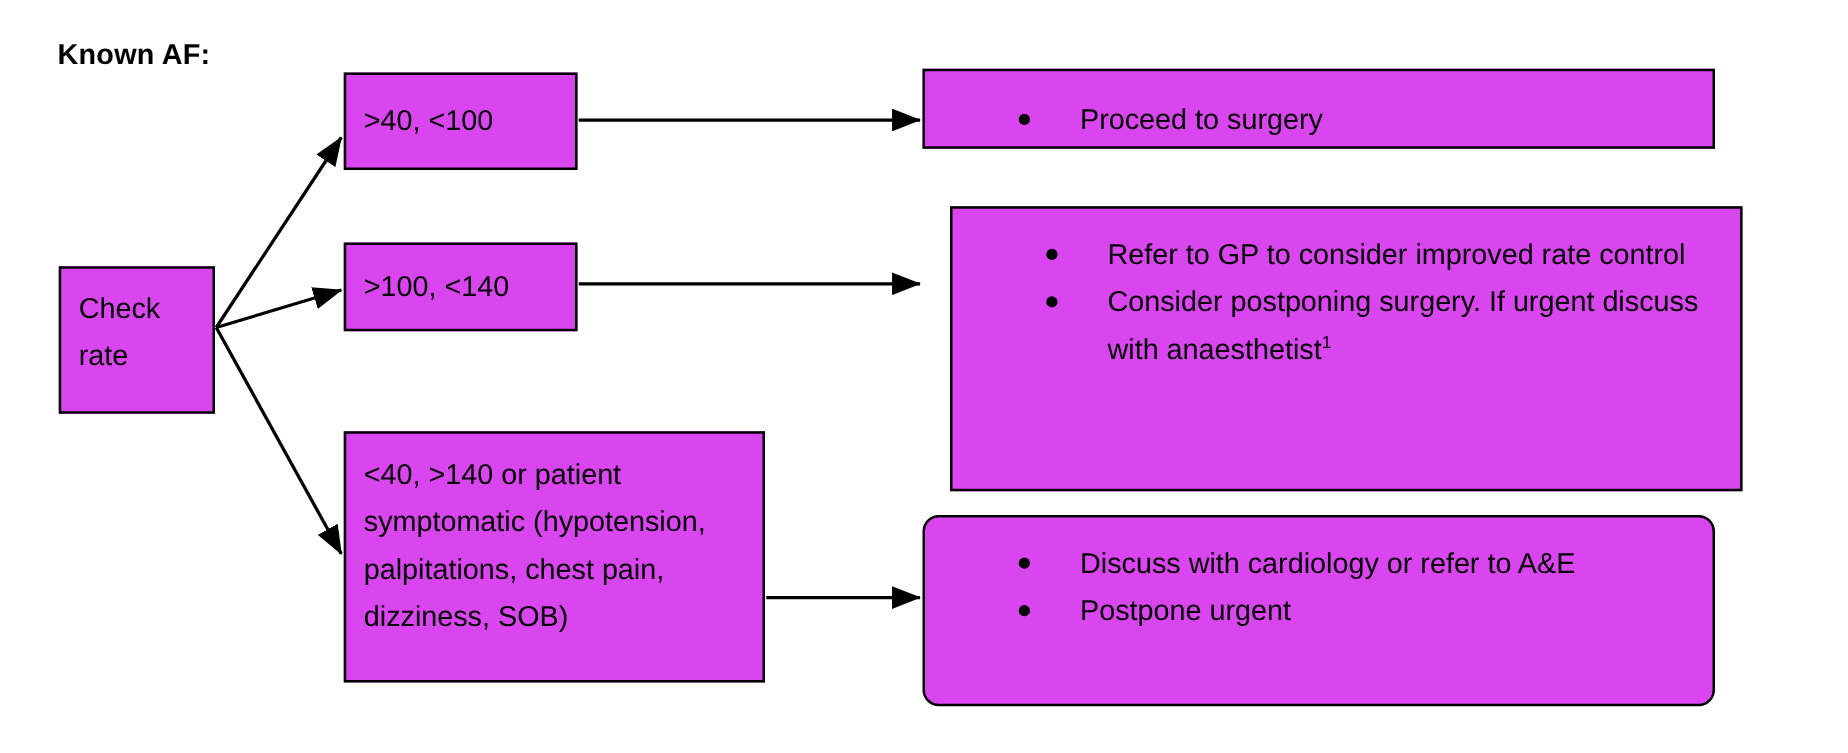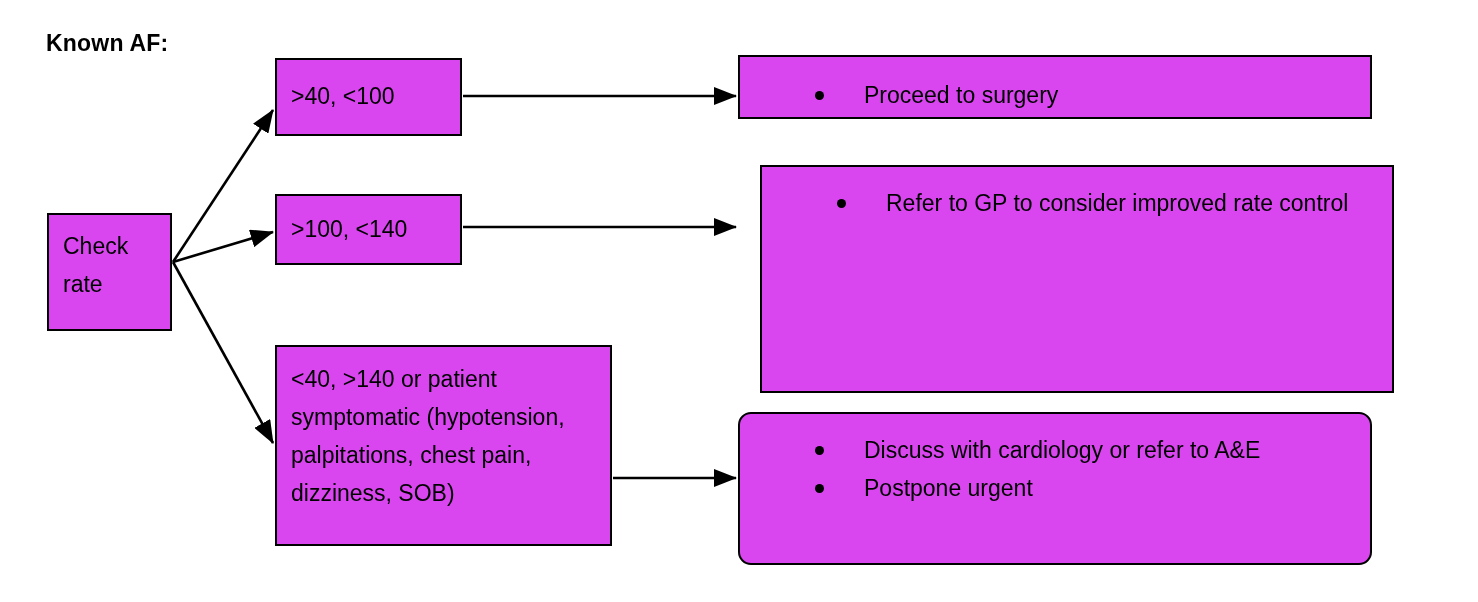--- a/index.html
+++ b/index.html
@@ -153,20 +153,24 @@
       </li>
     </ul>
   </div>
 
   <div class="abs node-box" id="node-out-2">
     <ul class="bullet-list">
       <li class="bullet-item">
         <span class="dot"></span>
         <span>Refer to GP to consider improved rate control</span><span class="sup"></span>
       </li>
+      <li class="bullet-item">
+        <span class="dot"></span>
+        <span>Consider postponing surgery.  If urgent discuss with anaesthetist</span><span class="sup">1</span>
+      </li>
     </ul>
   </div>
 
   <div class="abs node-box" id="node-out-3">
     <ul class="bullet-list">
       <li class="bullet-item">
         <span class="dot"></span>
         <span>Discuss with cardiology or refer to A&amp;E</span><span class="sup"></span>
       </li>
       <li class="bullet-item">

